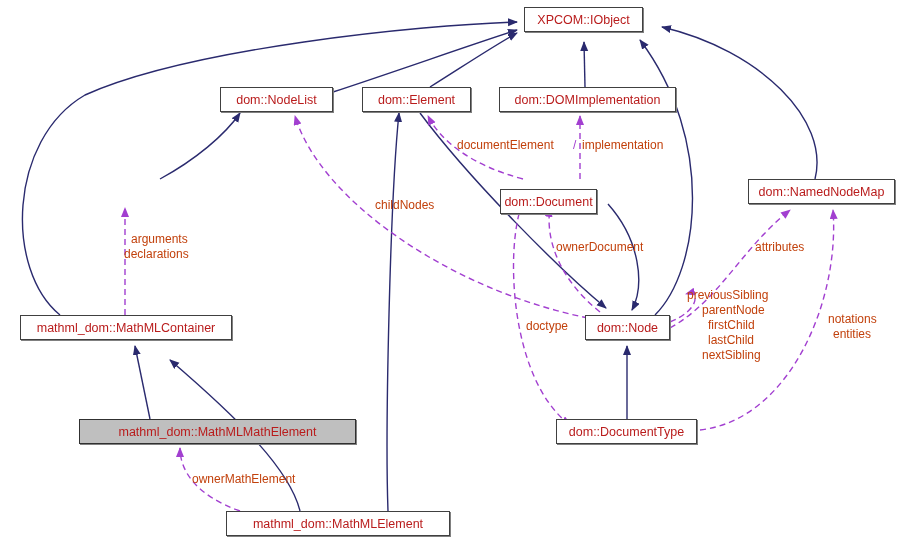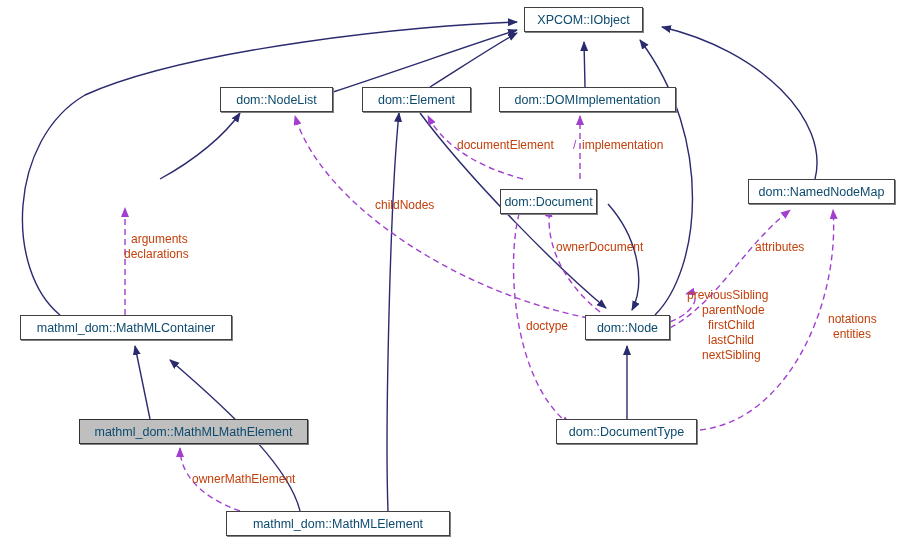--- a/index.html
+++ b/index.html
@@ -3,21 +3,21 @@
 <meta charset="utf-8">
 <style>
   html,body{margin:0;padding:0;background:#ffffff;}
   body{width:903px;height:547px;overflow:hidden;
        font-family:"Liberation Sans","DejaVu Sans",sans-serif;}
   #diagram{position:relative;width:903px;height:547px;background:#ffffff;}
   svg.edges{position:absolute;left:0;top:0;width:903px;height:547px;}
   .node{position:absolute;box-sizing:border-box;background:#ffffff;
         border:1px solid #404040;box-shadow:1px 1px 0 0 #808080;
         display:flex;align-items:center;justify-content:center;
-        font-size:12.5px;color:#0c4a6e;white-space:nowrap;height:25px;}
+        font-size:12.5px;color:#b91c1c;white-space:nowrap;height:25px;}
   .node.hl{background:#bfbfbf;border:1px solid #303030;}
   .elabel{position:absolute;font-size:12px;color:#c2410c;white-space:pre;
           line-height:14px;text-align:center;}
   .elabel.l{text-align:left;}
 </style>
 </head>
 <body>
 
 <div id="diagram">
 
@@ -85,21 +85,21 @@
   </svg>
 
   <div class="node" style="left:524px;top:7px;width:119px;">XPCOM::IObject</div>
   <div class="node" style="left:220px;top:87px;width:113px;">dom::NodeList</div>
   <div class="node" style="left:362px;top:87px;width:109px;">dom::Element</div>
   <div class="node" style="left:499px;top:87px;width:177px;">dom::DOMImplementation</div>
   <div class="node" style="left:500px;top:189px;width:97px;">dom::Document</div>
   <div class="node" style="left:748px;top:179px;width:147px;">dom::NamedNodeMap</div>
   <div class="node" style="left:20px;top:315px;width:212px;">mathml_dom::MathMLContainer</div>
   <div class="node" style="left:585px;top:315px;width:85px;">dom::Node</div>
-  <div class="node hl" style="left:79px;top:419px;width:229px;">mathml_dom::MathMLMathElement</div>
+  <div class="node hl" style="left:79px;top:419px;width:277px;">mathml_dom::MathMLMathElement</div>
   <div class="node" style="left:556px;top:419px;width:141px;">dom::DocumentType</div>
   <div class="node" style="left:226px;top:511px;width:224px;">mathml_dom::MathMLElement</div>
 
   <div class="elabel l" style="left:457px;top:138px;">documentElement</div>
   <div class="elabel l" style="left:573px;top:138px;color:#a23fd0;">/</div>
   <div class="elabel l" style="left:582px;top:138px;">implementation</div>
   <div class="elabel l" style="left:375px;top:184px;margin-top:14px;">childNodes</div>
   <div class="elabel l" style="left:131px;top:232px;">arguments</div>
   <div class="elabel l" style="left:124px;top:247px;">declarations</div>
   <div class="elabel l" style="left:556px;top:240px;">ownerDocument</div>

